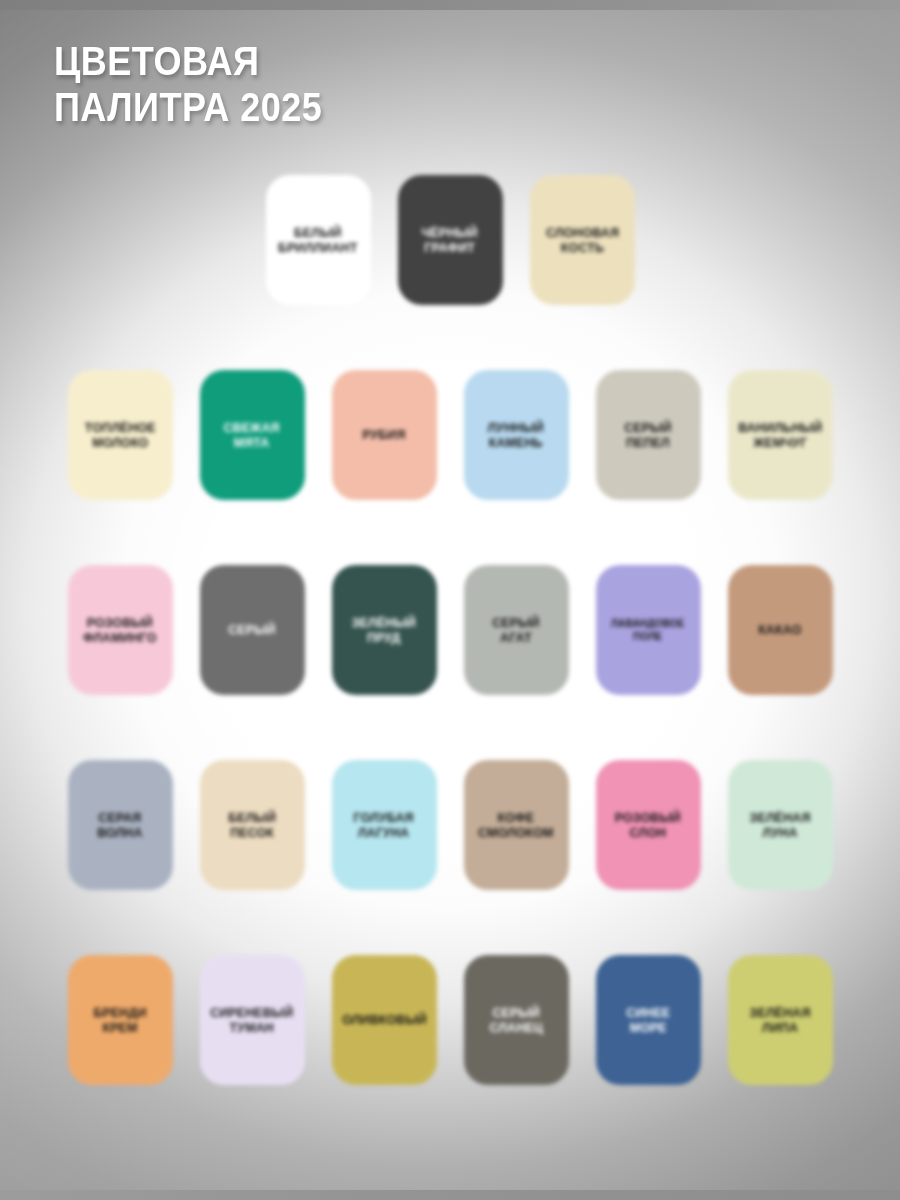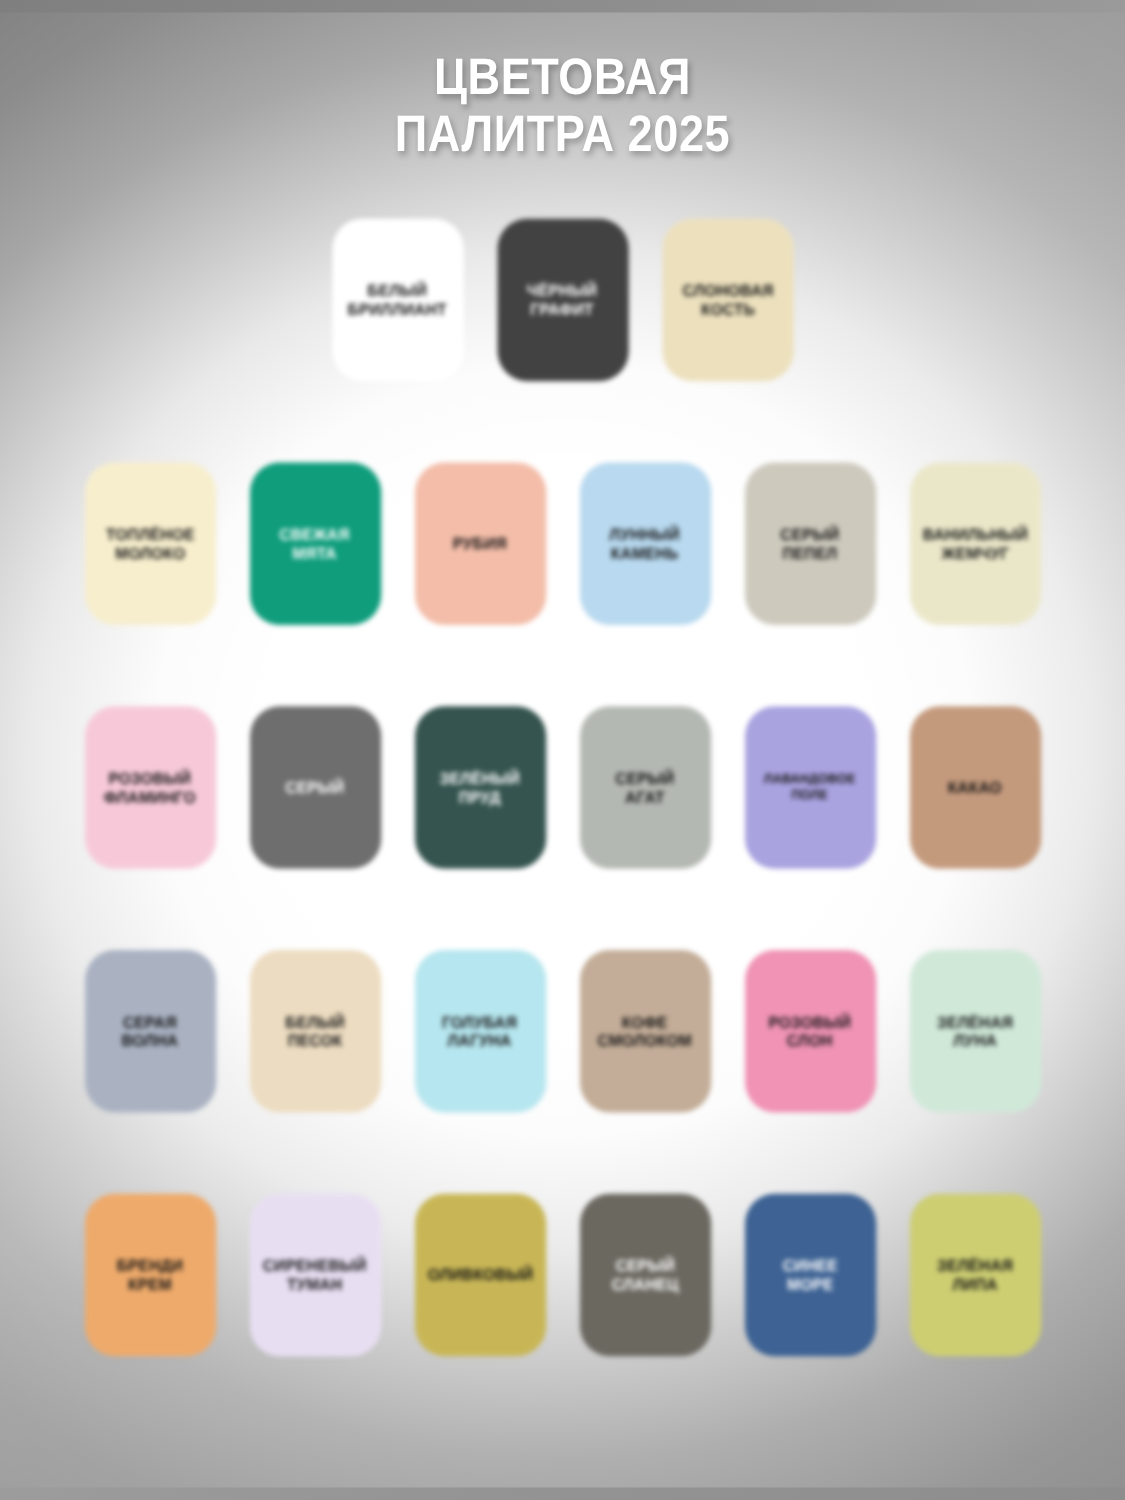--- a/index.html
+++ b/index.html
@@ -35,21 +35,20 @@
         rgba(255,255,255,0.52) 58%,
         rgba(255,255,255,0.26) 68%,
         rgba(255,255,255,0.08) 80%,
         rgba(255,255,255,0) 92%);
   }
 
   
   #title {
     position: absolute;
     top: 38px; left: 0; right: 0;
-    text-align: center;
     z-index: 5;
   }
   #title .line {
     display: block;
     color: #ffffff;
     font-weight: 700;
     font-size: 41px;
     line-height: 46px;
     letter-spacing: 0.5px;
     transform: scaleX(0.88);

